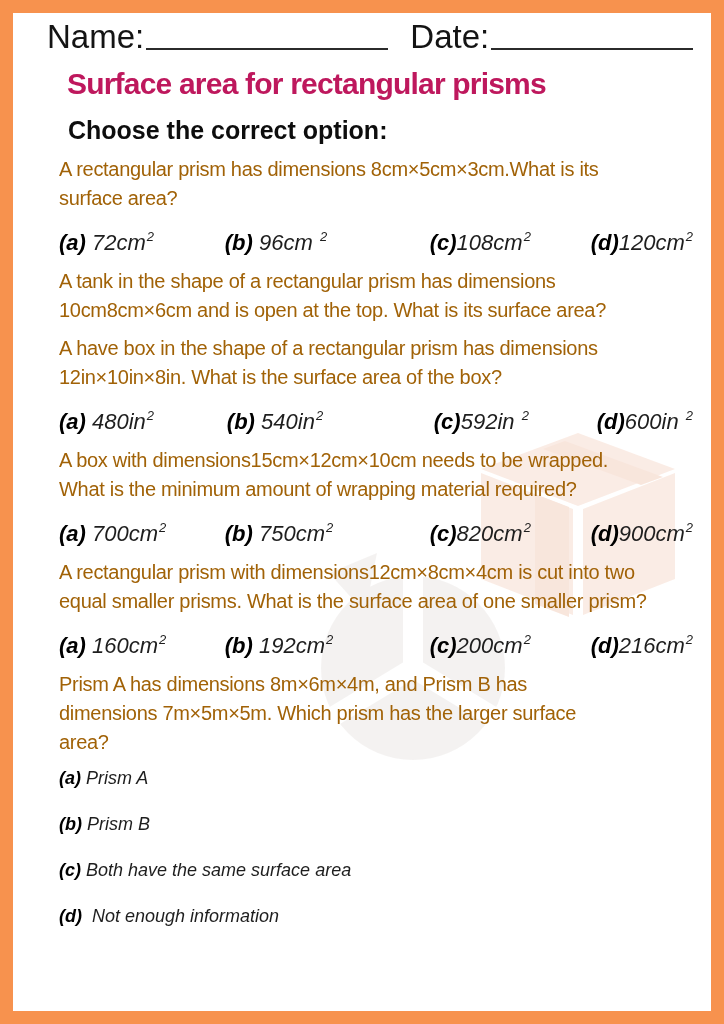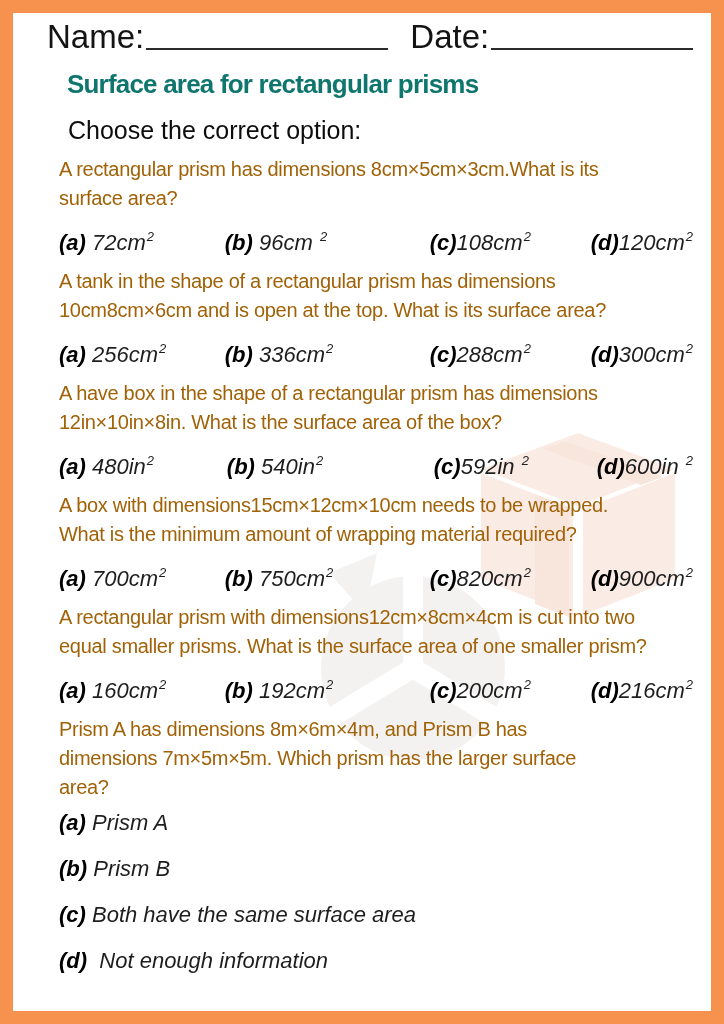--- a/index.html
+++ b/index.html
@@ -43,31 +43,31 @@
   .hdr-date { margin-left: 18px; }
   .rule {
     border-bottom: 2px solid #2b2b2b;
     margin: 0 4px 9px 2px;
     height: 0;
   }
   .rule-name { flex: 1.2; }
   .rule-date { flex: 1; margin-right: 0; }
   
   .title {
-    font-size: 26px;
+    font-size: 30px;
     font-weight: bold;
     letter-spacing: -0.8px;
-    color: #0f766e;
+    color: #be185d;
     margin: 4px 0 0 20px;
     line-height: 42px;
     white-space: nowrap;
   }
   .instruction {
     font-size: 25px;
-    font-weight: normal;
+    font-weight: bold;
     color: #0d0d0d;
     margin: 9px 0 2px 21px;
     line-height: 32px;
   }
   
   .question { margin: 0; }
   .q-text {
     font-size: 20px;
     letter-spacing: -0.3px;
     line-height: 29px;
@@ -81,21 +81,21 @@
     align-items: flex-start;
     font-size: 22px;
     line-height: 30px;
   }
   .options.row .option:nth-child(1) { width: 170px; }
   .options.row .option:nth-child(2) { width: 165px; }
   .options.row .option:nth-child(3) { width: 165px; margin-left: 44px; }
   .options.row .option:nth-child(4) { flex: 1; }
   .options.col { margin-top: 6px; }
   .options.col .option {
-    font-size: 22px;
+    font-size: 18px;
     line-height: 30px;
     margin-bottom: 16px;
   }
   .option { white-space: nowrap; }
   .option .letter { font-weight: bold; color: #000; }
   .option sup {
     font-size: 13px;
     line-height: 0;
     position: relative;
     top: -1px;
@@ -152,26 +152,20 @@
           <div class="options row">
             <div class="option"><span class="letter">(a)</span><span class="val">&nbsp;72cm</span><sup>2</sup></div>
             <div class="option"><span class="letter">(b)</span><span class="val">&nbsp;96cm&nbsp;</span><sup>2</sup></div>
             <div class="option"><span class="letter">(c)</span><span class="val">108cm</span><sup>2</sup></div>
             <div class="option"><span class="letter">(d)</span><span class="val">120cm</span><sup>2</sup></div>
           </div>
         </section>
         <section class="question">
           <p class="q-text">A tank in the shape of a rectangular prism has dimensions
 10cm8cm×6cm and is open at the top. What is its surface area?</p>
-          <div class="options row">
-            <div class="option"><span class="letter">(a)</span><span class="val">&nbsp;256cm</span><sup>2</sup></div>
-            <div class="option"><span class="letter">(b)</span><span class="val">&nbsp;336cm</span><sup>2</sup></div>
-            <div class="option"><span class="letter">(c)</span><span class="val">288cm</span><sup>2</sup></div>
-            <div class="option"><span class="letter">(d)</span><span class="val">300cm</span><sup>2</sup></div>
-          </div>
         </section>
         <section class="question">
           <p class="q-text">A have box in the shape of a rectangular prism has dimensions
 12in×10in×8in. What is the surface area of the box?</p>
           <div class="options row">
             <div class="option"><span class="letter">(a)</span><span class="val">&nbsp;480in</span><sup>2</sup></div>
             <div class="option"><span class="letter">(b)</span><span class="val">&nbsp;540in</span><sup>2</sup></div>
             <div class="option"><span class="letter">(c)</span><span class="val">592in&nbsp;</span><sup>2</sup></div>
             <div class="option"><span class="letter">(d)</span><span class="val">600in&nbsp;</span><sup>2</sup></div>
           </div>

